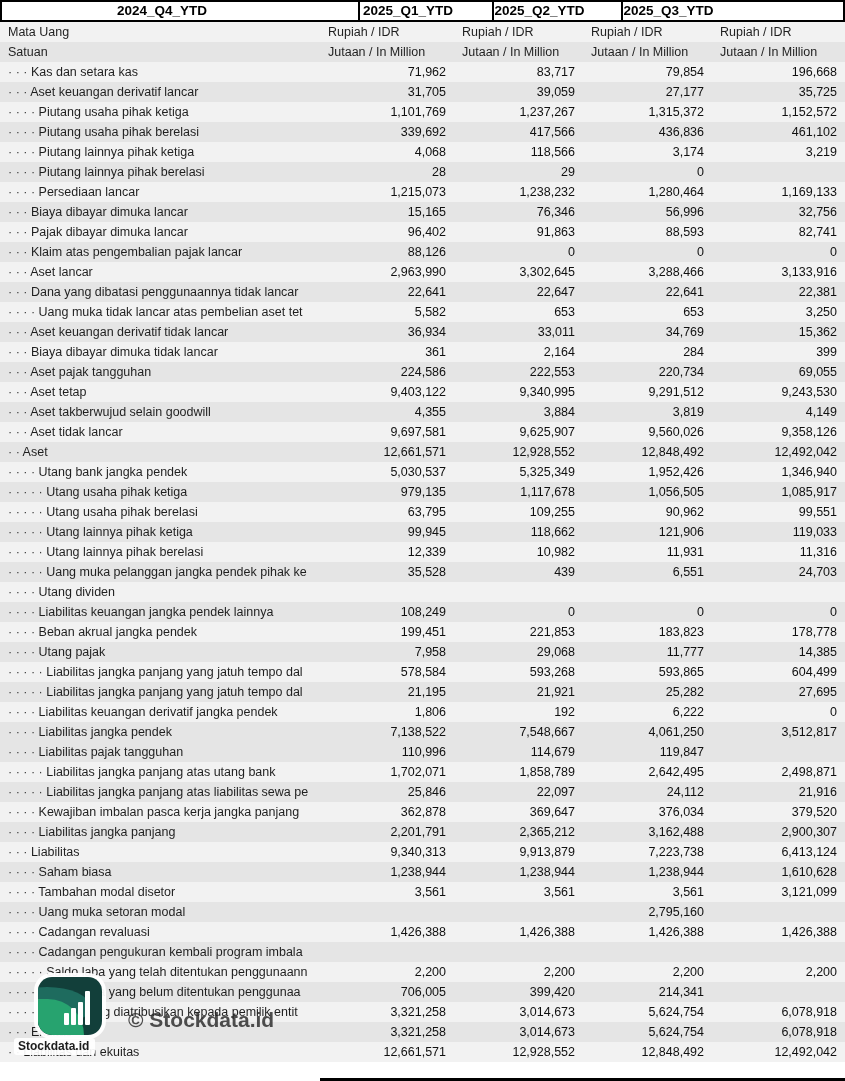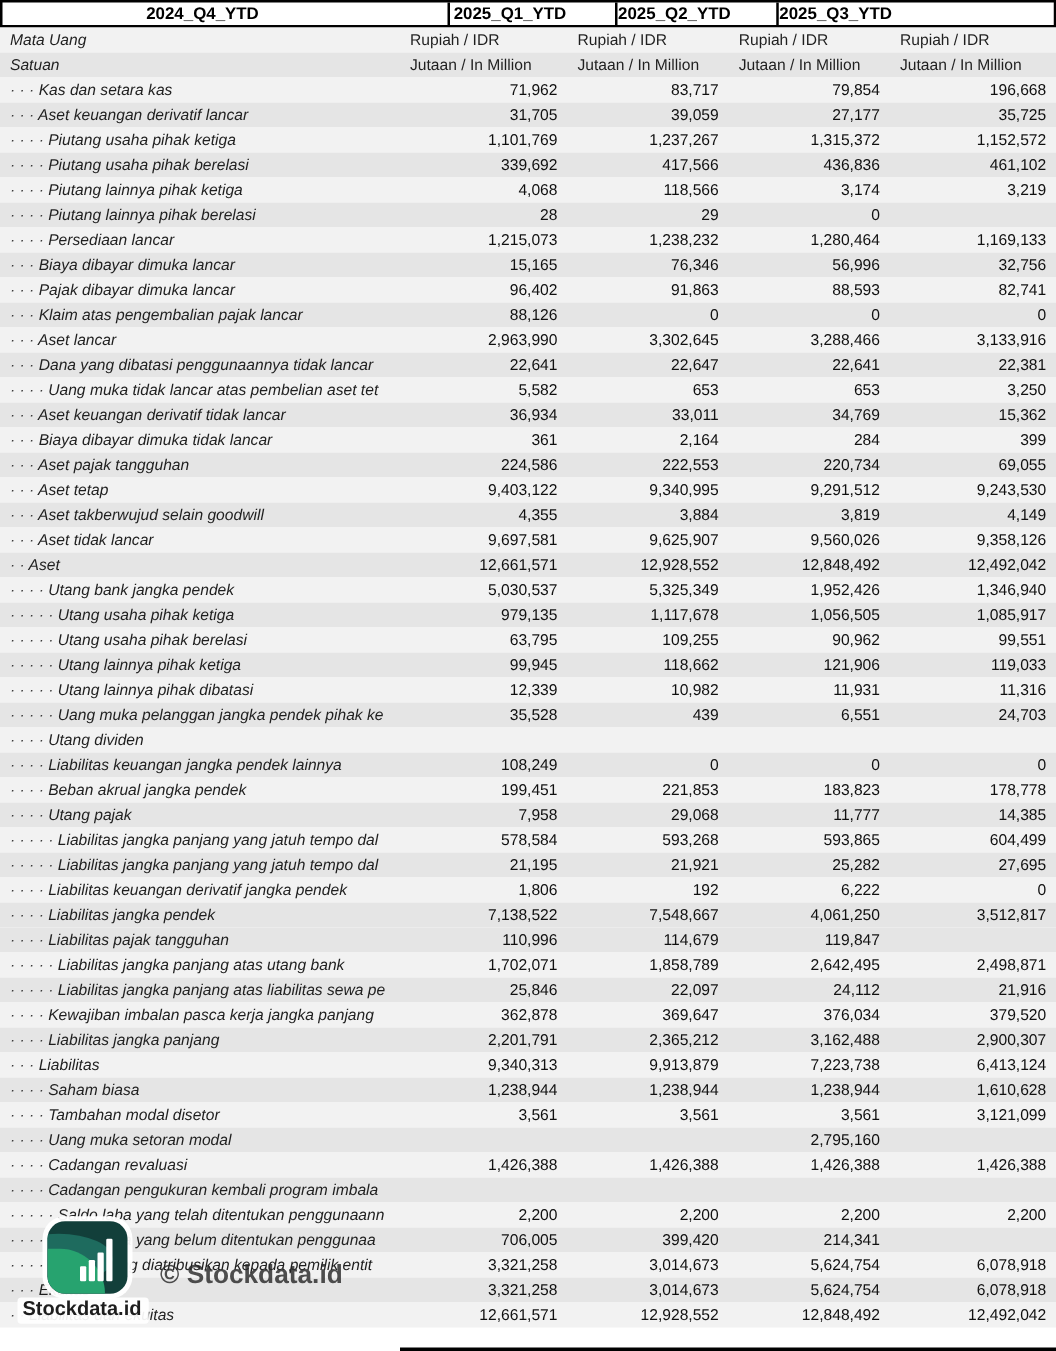--- a/index.html
+++ b/index.html
@@ -14,21 +14,21 @@
   
   .hdr{
     height:22px;line-height:17px;font-weight:bold;font-size:13.5px;
     box-sizing:border-box;border-top:2px solid #000;border-bottom:2px solid #000;
     border-left:2px solid #000;border-right:2px solid #000;background:#fff;color:#000;
   }
   .hdr>div{box-sizing:border-box;text-align:center;overflow:hidden;white-space:nowrap;}
   .hdr>div+div{border-left:2px solid #000;margin-left:36px;}
   .light{background:#F2F2F2;}
   .dark{background:#e5e5e5;}
-  .lbl{padding-left:8px;white-space:nowrap;overflow:hidden;color:#1f1f1f;font-style:italic;}
+  .lbl{padding-left:8px;white-space:nowrap;overflow:hidden;color:#1f1f1f;}
   .dots{color:#3a3a3a;}
   .val{text-align:right;padding-right:8px;color:#101010;white-space:nowrap;overflow:hidden;}
   .val.leftal{text-align:left;padding-left:8px;padding-right:0;color:#1f1f1f;}
   .neg{color:#FF0000;margin-top:40px;}
   
   .bottom-strip{position:absolute;left:320px;width:525px;bottom:0;height:3px;background:#000;z-index:5;}
   
   .wm-logo{
     position:absolute;left:38px;top:977px;width:64px;height:58px;z-index:10;
     border-radius:14px;background:#123F3A;overflow:hidden;
@@ -47,21 +47,21 @@
   .wm-bars i:nth-child(1){height:12px;}
   .wm-bars i:nth-child(2){height:17px;}
   .wm-bars i:nth-child(3){height:23px;}
   .wm-bars i:nth-child(4){height:34px;}
   .wm-copy{
     position:absolute;left:128px;top:1008px;z-index:10;
     font-size:21px;font-weight:bold;color:rgba(40,40,40,0.82);white-space:nowrap;
   }
   .wm-brand{
     position:absolute;left:14px;top:1038px;z-index:11;
-    font-size:16px;font-weight:bold;color:#1d1d1d;white-space:nowrap;
+    font-size:12px;font-weight:bold;color:#1d1d1d;white-space:nowrap;
     background:rgba(255,255,255,0.93);padding:1px 6px 2px 4px;border-radius:3px;
   }
 </style>
 </head>
 <body>
 
 <div class="grid-row hdr">
   <div>2024_Q4_YTD</div>
   <div>2025_Q1_YTD</div>
   <div>2025_Q2_YTD</div>
@@ -245,21 +245,21 @@
       <div class="val">99,551</div>
     </div>
     <div class="grid-row dark">
       <div class="lbl"><span class="dots">· · · · · </span><span>Utang lainnya pihak ketiga</span></div>
       <div class="val">99,945</div>
       <div class="val">118,662</div>
       <div class="val">121,906</div>
       <div class="val">119,033</div>
     </div>
     <div class="grid-row light">
-      <div class="lbl"><span class="dots">· · · · · </span><span>Utang lainnya pihak dibatasi</span></div>
+      <div class="lbl"><span class="dots">· · · · · </span><span>Utang lainnya pihak berelasi</span></div>
       <div class="val">12,339</div>
       <div class="val">10,982</div>
       <div class="val">11,931</div>
       <div class="val">11,316</div>
     </div>
     <div class="grid-row dark">
       <div class="lbl"><span class="dots">· · · · · </span><span>Uang muka pelanggan jangka pendek pihak ke</span></div>
       <div class="val">35,528</div>
       <div class="val">439</div>
       <div class="val">6,551</div>

